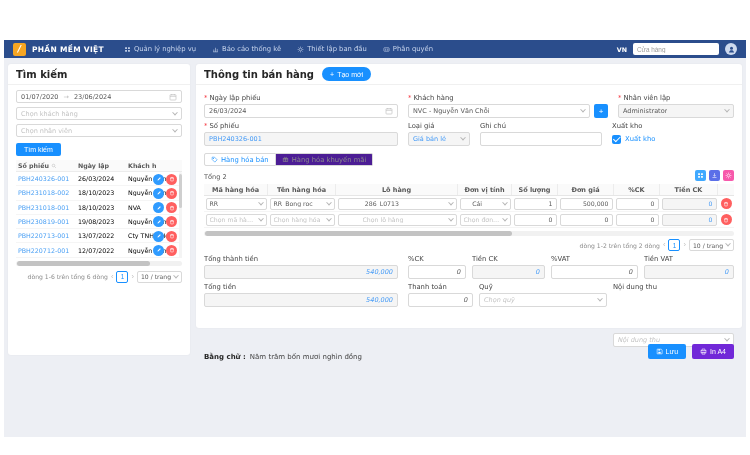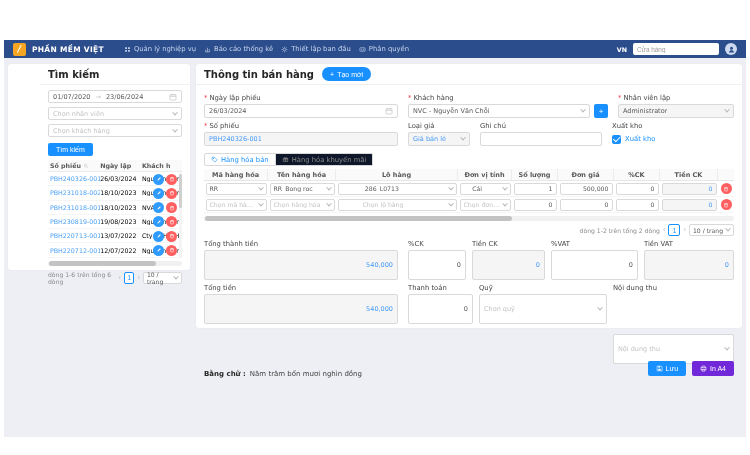--- a/index.html
+++ b/index.html
@@ -3,33 +3,33 @@
 <meta charset="utf-8">
 <style>
   * {box-sizing:border-box; margin:0; padding:0;}
   html,body {width:750px; height:455px;}
   body {background:#fff; font-family:"DejaVu Sans","Liberation Sans",sans-serif; position:relative; overflow:hidden; -webkit-font-smoothing:antialiased;}
 
   
   .navbar {position:absolute; left:4px; top:40px; right:4px; height:18px; background:#2b4d8c; display:flex; align-items:center; padding:0 9px; z-index:3;}
   .logo {width:13px; height:13px; background:#f6a623; border-radius:2px; color:#fff; font-size:9px; font-weight:bold; font-style:italic; display:flex; align-items:center; justify-content:center; flex:none;}
   .brand {font-size:7.5px; font-weight:bold; color:#fff; letter-spacing:.3px; margin-left:6px; white-space:nowrap;}
-  .nav-menu {display:flex; gap:8px; margin-left:20px;}
+  .nav-menu {display:flex; gap:16px; margin-left:20px;}
   .nav-item {display:flex; align-items:center; gap:3px; font-size:6.8px; color:#c9d6ee; white-space:nowrap; cursor:pointer;}
   .nav-item svg {flex:none;}
   .nav-right {margin-left:auto; display:flex; align-items:center; gap:6px;}
   .lang {font-size:6.3px; color:#fff; font-weight:bold;}
   .store-input {width:86px; height:12px; border:none; border-radius:2px; font-size:6.4px; padding:0 4px; color:#555; outline:none;}
   .store-input::placeholder {color:#9a9a9a;}
   .avatar {width:12px; height:12px; border-radius:50%; background:#cdd9ee; display:flex; align-items:center; justify-content:center;}
 
   .content-bg {position:absolute; left:4px; right:4px; top:58px; bottom:18px; background:#edeff4; z-index:1;}
 
   .panel {position:absolute; background:#fff; border-radius:3px; z-index:2; box-shadow:0 0 2px rgba(0,0,0,.05);}
-  .panel-left {left:8px; top:64px; width:182px; height:206px;padding-left:32px;}
+  .panel-left {left:8px; top:64px; width:182px; height:291px;}
   .panel-right {left:196px; top:64px; width:546px; height:264px;}
   .phead {height:21px; border-bottom:1px solid #f0f0f0; display:flex; align-items:center; padding:0 8px; gap:8px;}
   .ptitle {font-size:10px; font-weight:bold; color:#262626; white-space:nowrap;}
   .pbody {padding:5px 8px; position:relative;}
 
   
   .ctrl {height:13px; border:1px solid #d9d9d9; border-radius:2px; background:#fff; display:flex; align-items:center; padding:0 4px; font-size:6.5px; color:#595959; gap:3px; overflow:hidden; white-space:nowrap;}
   .ctrl.dis {background:#f5f5f5;}
   .ctrl .val {overflow:hidden; text-overflow:ellipsis; white-space:nowrap;}
   .ph {color:#c3c3c3;}
@@ -81,37 +81,37 @@
   .with-add .ctrl {flex:1;}
   .add-btn {width:14px; height:14px; flex:none; font-size:8px;}
   .cbrow {display:flex; align-items:center; gap:4px; height:14px;}
   .checkbox {width:9px; height:9px; background:#1890ff; border-radius:2px; position:relative; flex:none; cursor:pointer;}
   .checkbox::after {content:""; position:absolute; left:2.5px; top:0.5px; width:3px; height:5.5px; border-right:1px solid #fff; border-bottom:1px solid #fff; transform:rotate(45deg);}
   .cb-label {font-size:6.8px; color:#1890ff;}
 
   .tabs {display:flex; margin-top:7px;}
   .tab {height:13px; border:1px solid #d9d9d9; display:flex; align-items:center; gap:3px; padding:0 6px; font-size:6.8px; cursor:pointer; white-space:nowrap;}
   .tab.active {color:#1890ff; background:#fff; border-radius:2px 0 0 2px;}
-  .tab.inactive {background:#0f172a; color:#8c8c8c; border-left:none; border-radius:0 2px 2px 0;}
+  .tab.inactive {background:#4c1d95; color:#8c8c8c; border-left:none; border-radius:0 2px 2px 0;}
 
   .itot-row {display:flex; align-items:flex-end; margin-top:4px;}
   .itot-row .btns {margin-left:auto; display:flex; gap:3px;}
 
   .itable {margin-top:3px; position:relative;}
   .ihead {display:flex; background:#fafafa; height:12px; align-items:center; color:#595959; font-size:6.5px; font-weight:bold; border-bottom:1px solid #e6e6e6;}
   .ihead .ic {display:flex; justify-content:center; border-right:1px solid #ececec; height:100%; align-items:center;}
   .ihead .ic:last-child {border-right:none;}
   .irow {display:flex; align-items:center; height:16px; border-bottom:1px solid #f5f5f5;}
   .irow .ic {padding:0 1.5px;}
   .irow .ctrl {height:12px; width:100%; font-size:6.2px; padding:0 3px;}
   .w1{width:64px;} .w2{width:68px;} .w3{width:122px;} .w4{width:54px;} .w5{width:46px;} .w6{width:56px;} .w7{width:46px;} .w8{width:58px;} .w9{width:16px; display:flex; justify-content:center;}
 
   .trow {display:flex; margin-top:4px;}
   .tf {display:flex; flex-direction:column;}
-  .tf .ctrl {height:30px;}
+  .tf .ctrl {height:14px;font-style:italic;}
   .ta1{width:194px;} .ta2{width:58px; margin-left:10px;} .ta3{width:73px; margin-left:6px;} .ta4{width:87px; margin-left:6px;} .ta5{flex:1; margin-left:6px;}
   .tb2{width:65px; margin-left:10px;} .tb3{width:128px; margin-left:6px;} .tb4{flex:1; margin-left:6px;gap:40px;}
 
   .words {margin-top:6px; font-size:7px; color:#434343; display:flex; gap:4px; align-items:baseline;}
   .words b {color:#262626;}
   .actions {position:absolute; right:8px; bottom:7px; display:flex; gap:6px;}
   .btn-save {height:15px; padding:0 8px;}
   .btn-print {height:15px; padding:0 8px; background:#7128d8; color:#fff; border:none; border-radius:2px; font-size:7px; display:inline-flex; align-items:center; gap:3px; cursor:pointer;}
 </style>
 </head>
@@ -172,25 +172,25 @@
     <div class="ctrl">
       <span>01/07/2020</span>
       <span class="range-sep">→</span>
       <span>23/06/2024</span>
       <svg style="margin-left:auto" width="8" height="8" viewBox="0 0 12 12">
           <rect x="1.5" y="2.5" width="9" height="8" rx="1" stroke="#bfbfbf" fill="none"></rect>
           <path d="M1.5 5h9M4 1.5v2M8 1.5v2" stroke="#bfbfbf"></path>
         </svg>
     </div>
     <div class="ctrl">
+      <span class="ph val">Chọn khách hàng</span>
+      <i class="chev"></i>
+    </div>
+    <div class="ctrl">
       <span class="ph val">Chọn nhân viên</span>
-      <i class="chev"></i>
-    </div>
-    <div class="ctrl">
-      <span class="ph val">Chọn khách hàng</span>
       <i class="chev"></i>
     </div>
     <button class="btn-primary btn-search">Tìm kiếm</button>
 
 
     <div class="ltable">
       <div class="lhead">
         <span class="lc1">
           <span>Số phiếu</span>
           <svg width="6" height="6" viewBox="0 0 12 12">
@@ -421,20 +421,41 @@
       </div>
       <div class="tab inactive">
         <svg width="7" height="7" viewBox="0 0 12 12">
             <rect x="2" y="4.5" width="8" height="5" fill="none" stroke="#8c8c8c"></rect>
             <path d="M6 4.5v5M2 6.5h8M6 4.5C4.8 4.5 3.2 3.8 4 2.6 4.8 1.6 6 3 6 4.5zm0 0c1.2 0 2.8-.7 2-1.9C7.2 1.6 6 3 6 4.5z" stroke="#8c8c8c" fill="none"></path>
           </svg>
         <span>Hàng hóa khuyến mãi</span>
       </div>
     </div>
 
+    <div class="itot-row">
+      <span class="tot-label">Tổng 2</span>
+      <span class="btns">
+        <button class="icon-btn ib-blue">
+          <svg width="7" height="7" viewBox="0 0 12 12">
+              <path d="M2 2h3v3H2zM7 2h3v3H7zM2 7h3v3H2zM7 7h3v3H7z" fill="#fff"></path>
+            </svg>
+        </button>
+        <button class="icon-btn ib-indigo">
+          <svg width="7" height="7" viewBox="0 0 12 12">
+              <path d="M6 2v5M4 5.5 6 7.5 8 5.5M2.5 9.5h7" stroke="#fff" fill="none"></path>
+            </svg>
+        </button>
+        <button class="icon-btn ib-pink">
+          <svg width="7" height="7" viewBox="0 0 12 12">
+              <circle cx="6" cy="6" r="2.2" fill="none" stroke="#fff"></circle>
+              <path d="M6 1v2M6 9v2M1 6h2M9 6h2M2.5 2.5l1.4 1.4M8.1 8.1l1.4 1.4M9.5 2.5L8.1 3.9M3.9 8.1L2.5 9.5" stroke="#fff"></path>
+            </svg>
+        </button>
+      </span>
+    </div>
 
     <div class="itable">
       <div class="ihead">
         <span class="ic w1">Mã hàng hóa</span>
         <span class="ic w2">Tên hàng hóa</span>
         <span class="ic w3">Lô hàng</span>
         <span class="ic w4">Đơn vị tính</span>
         <span class="ic w5">Số lượng</span>
         <span class="ic w6">Đơn giá</span>
         <span class="ic w7">%CK</span>

